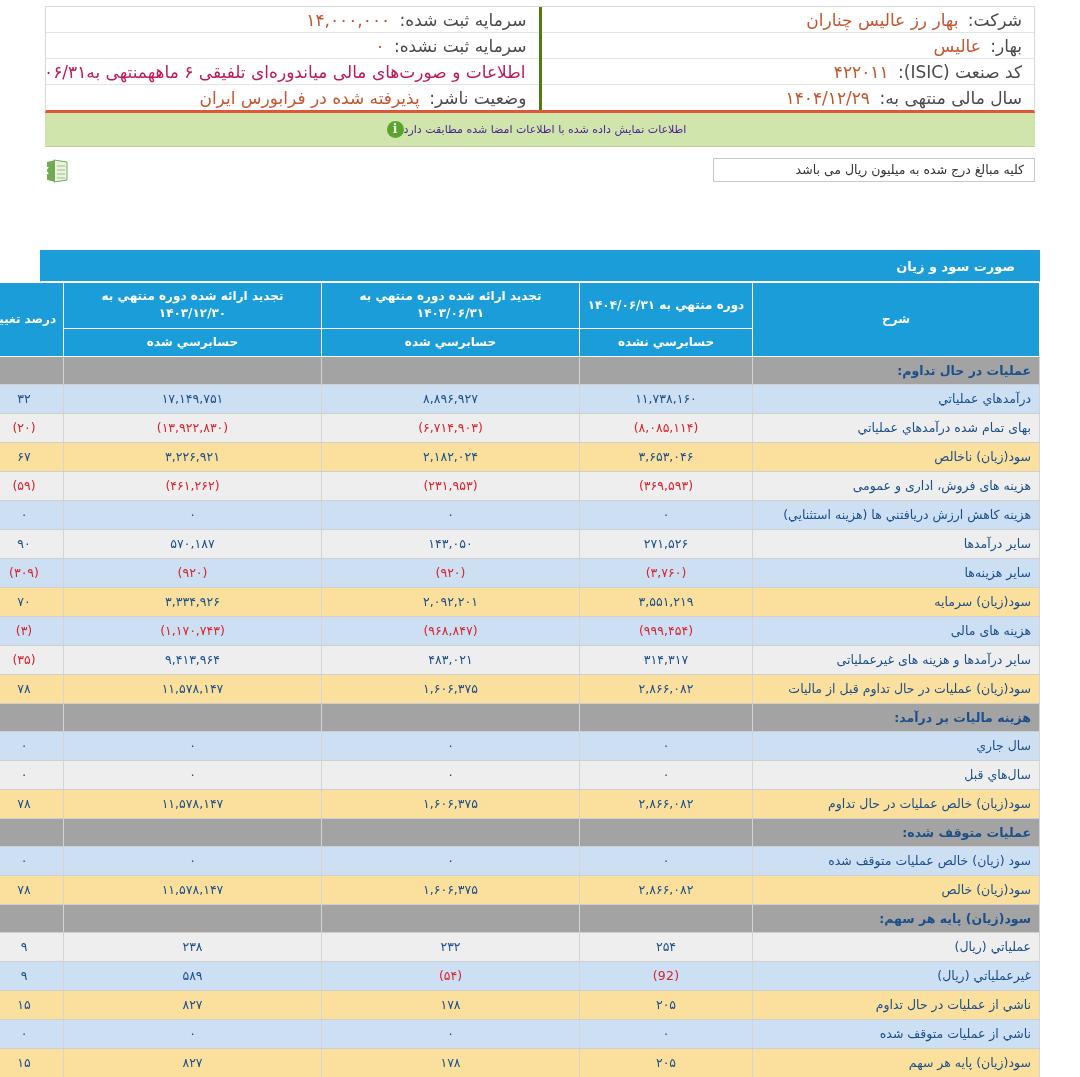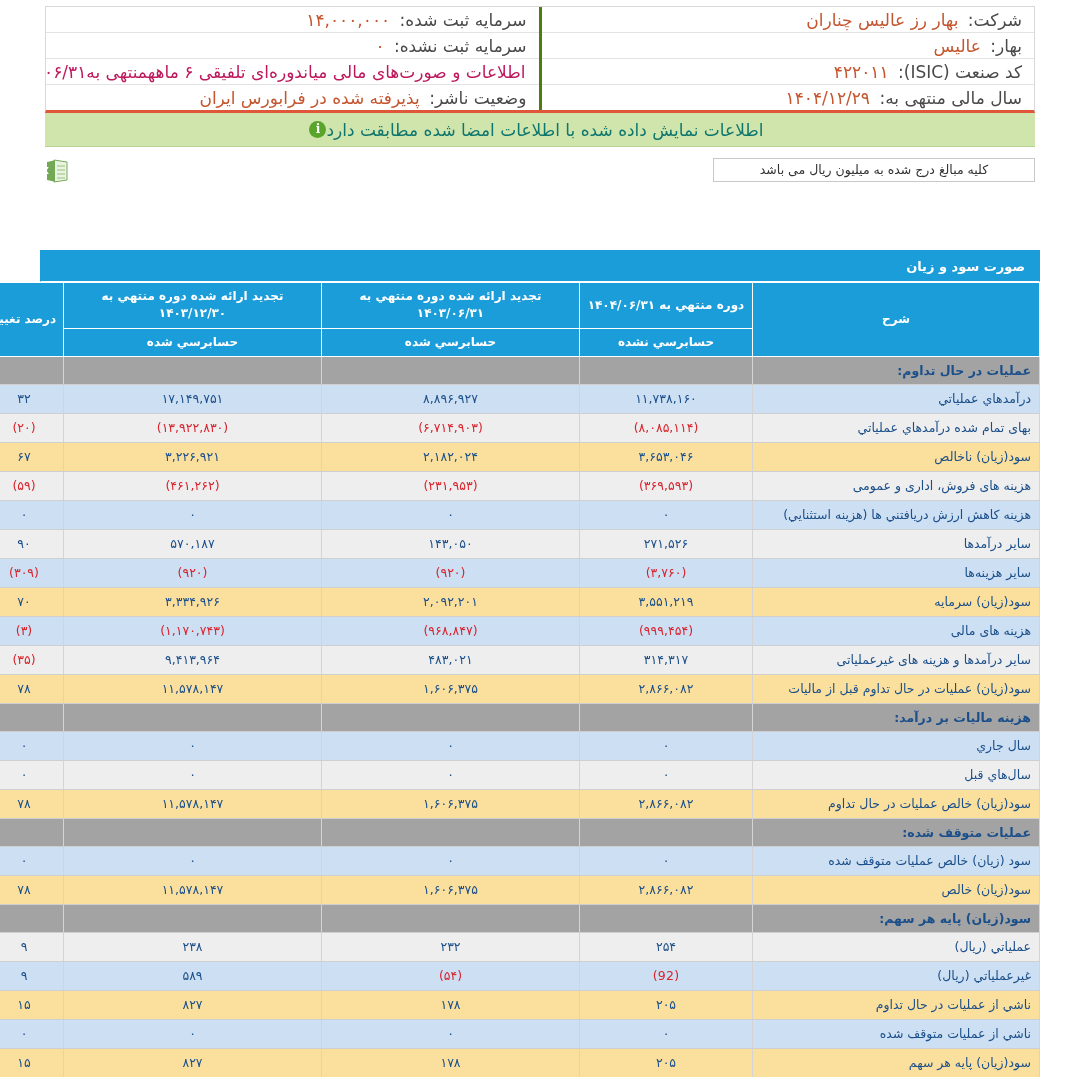--- a/index.html
+++ b/index.html
@@ -57,22 +57,22 @@
     margin: 0 auto;
     background: #cfe5ac;
     border-bottom: 1px solid #b9d392;
     height: 34px;
     display: flex;
     align-items: center;
     justify-content: center;
     box-sizing: border-box;
   }
   .notice-text {
-    font-size: 17px;
-    color: #0f766e;
+    font-size: 11px;
+    color: #4c1d95;
     margin-right: 7px;
   }
   .info-icon {
     width: 17px; height: 17px;
     border-radius: 50%;
     background: #5aa42c;
     color: #ffffff;
     font-size: 12px;
     font-weight: bold;
     line-height: 17px;
@@ -93,38 +93,38 @@
   }
   .note-box {
     border: 1px solid #c9c9c9;
     background: #ffffff;
     height: 22px;
     line-height: 22px;
     padding: 0 10px;
     font-size: 12.5px;
     color: #333333;
     min-width: 300px;
-    text-align: center;
+    text-align: right;
   }
   .excel-icon { width: 26px; height: 26px; display: block; }
 
   
   .stmt-wrap {
     width: 1000px;
     margin: 65px auto 0 auto;
     box-sizing: border-box;
   }
   .stmt-title {
     background: #1b9dd9;
     color: #ffffff;
     font-size: 13px;
     font-weight: bold;
     height: 32px;
     line-height: 32px;
-    padding: 0 14px;
+    padding: 0 24px;
     text-align: right;
     border: 1px solid #1b9dd9;
     border-bottom: 1px solid #ffffff;
     box-sizing: border-box;
   }
   table.stmt {
     width: 100%;
     border-collapse: collapse;
     table-layout: fixed;
     font-size: 12.5px;

